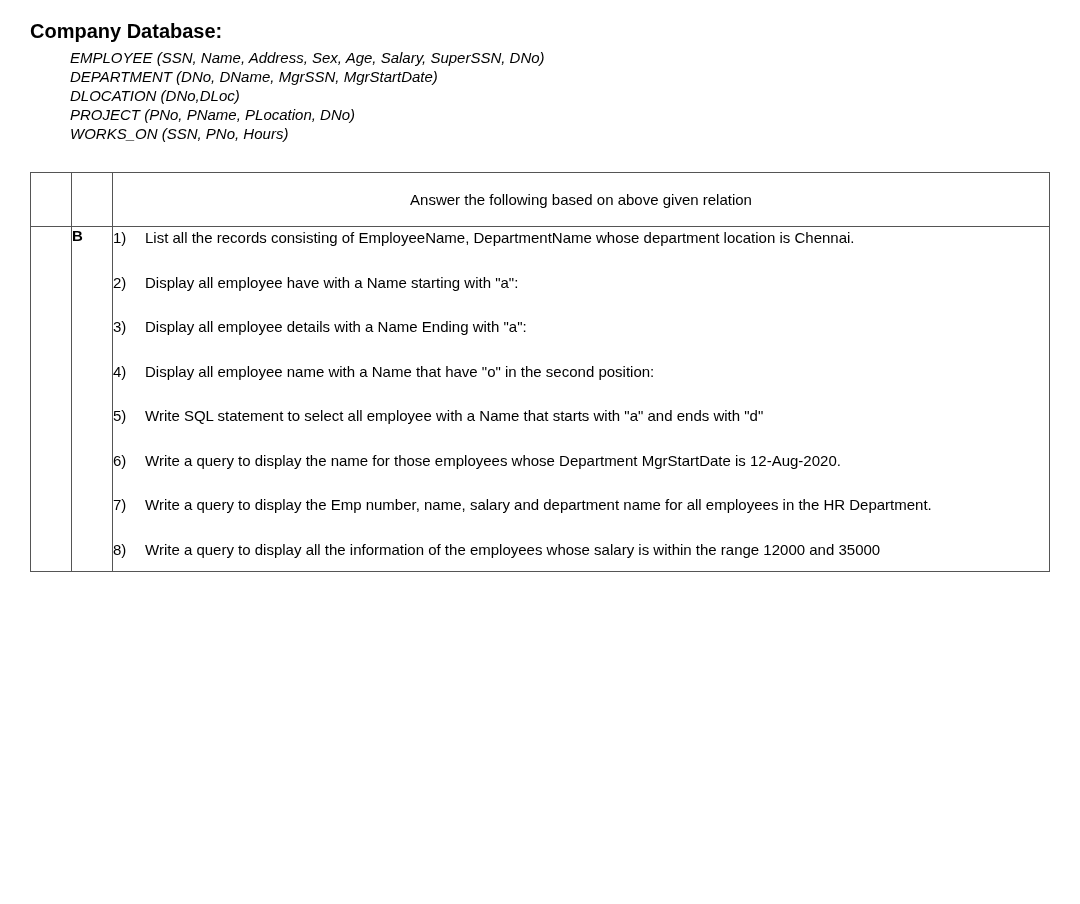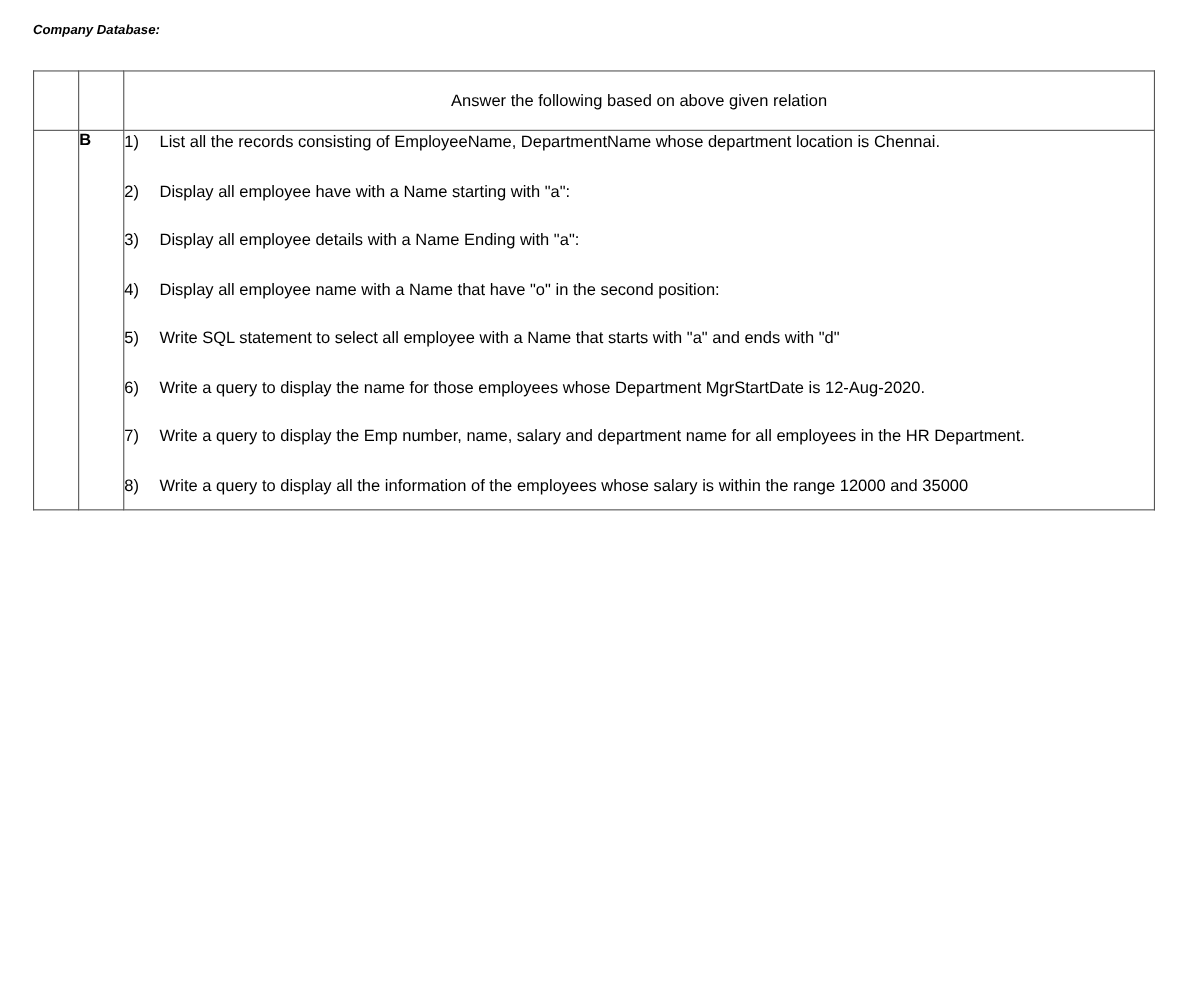--- a/index.html
+++ b/index.html
@@ -13,24 +13,23 @@
       background: #fff;
       color: #000;
       padding: 20px 30px;
       width: 1080px;
       min-height: 904px;
     }
     .header-section {
       margin-bottom: 30px;
     }
     .header-title {
-      font-size: 12px;
+      font-size: 20px;
       font-weight: bold;
       margin-bottom: 6px;
-      font-style: italic;
     }
     .schema-list {
       list-style: none;
       padding-left: 40px;
     }
     .schema-list li {
       font-style: italic;
       font-size: 15px;
       margin-bottom: 2px;
     }
@@ -86,20 +85,27 @@
     .q-text {
       flex: 1;
       text-align: justify;
     }
   </style>
 </head>
 <body>
 
 <div class="header-section">
   <div class="header-title">Company Database:</div>
+  <ul class="schema-list">
+    <li>EMPLOYEE (SSN, Name, Address, Sex, Age, Salary, SuperSSN, DNo)</li>
+    <li>DEPARTMENT (DNo, DName, MgrSSN, MgrStartDate)</li>
+    <li>DLOCATION (DNo,DLoc)</li>
+    <li>PROJECT (PNo, PName, PLocation, DNo)</li>
+    <li>WORKS_ON (SSN, PNo, Hours)</li>
+  </ul>
 </div>
 
 <table class="main-table">
   <tbody>
     <tr class="header-row">
       <td class="col-narrow-1"></td>
       <td class="col-narrow-2"></td>
       <td>
         <span>Answer the following based on above given relation</span>
       </td>

